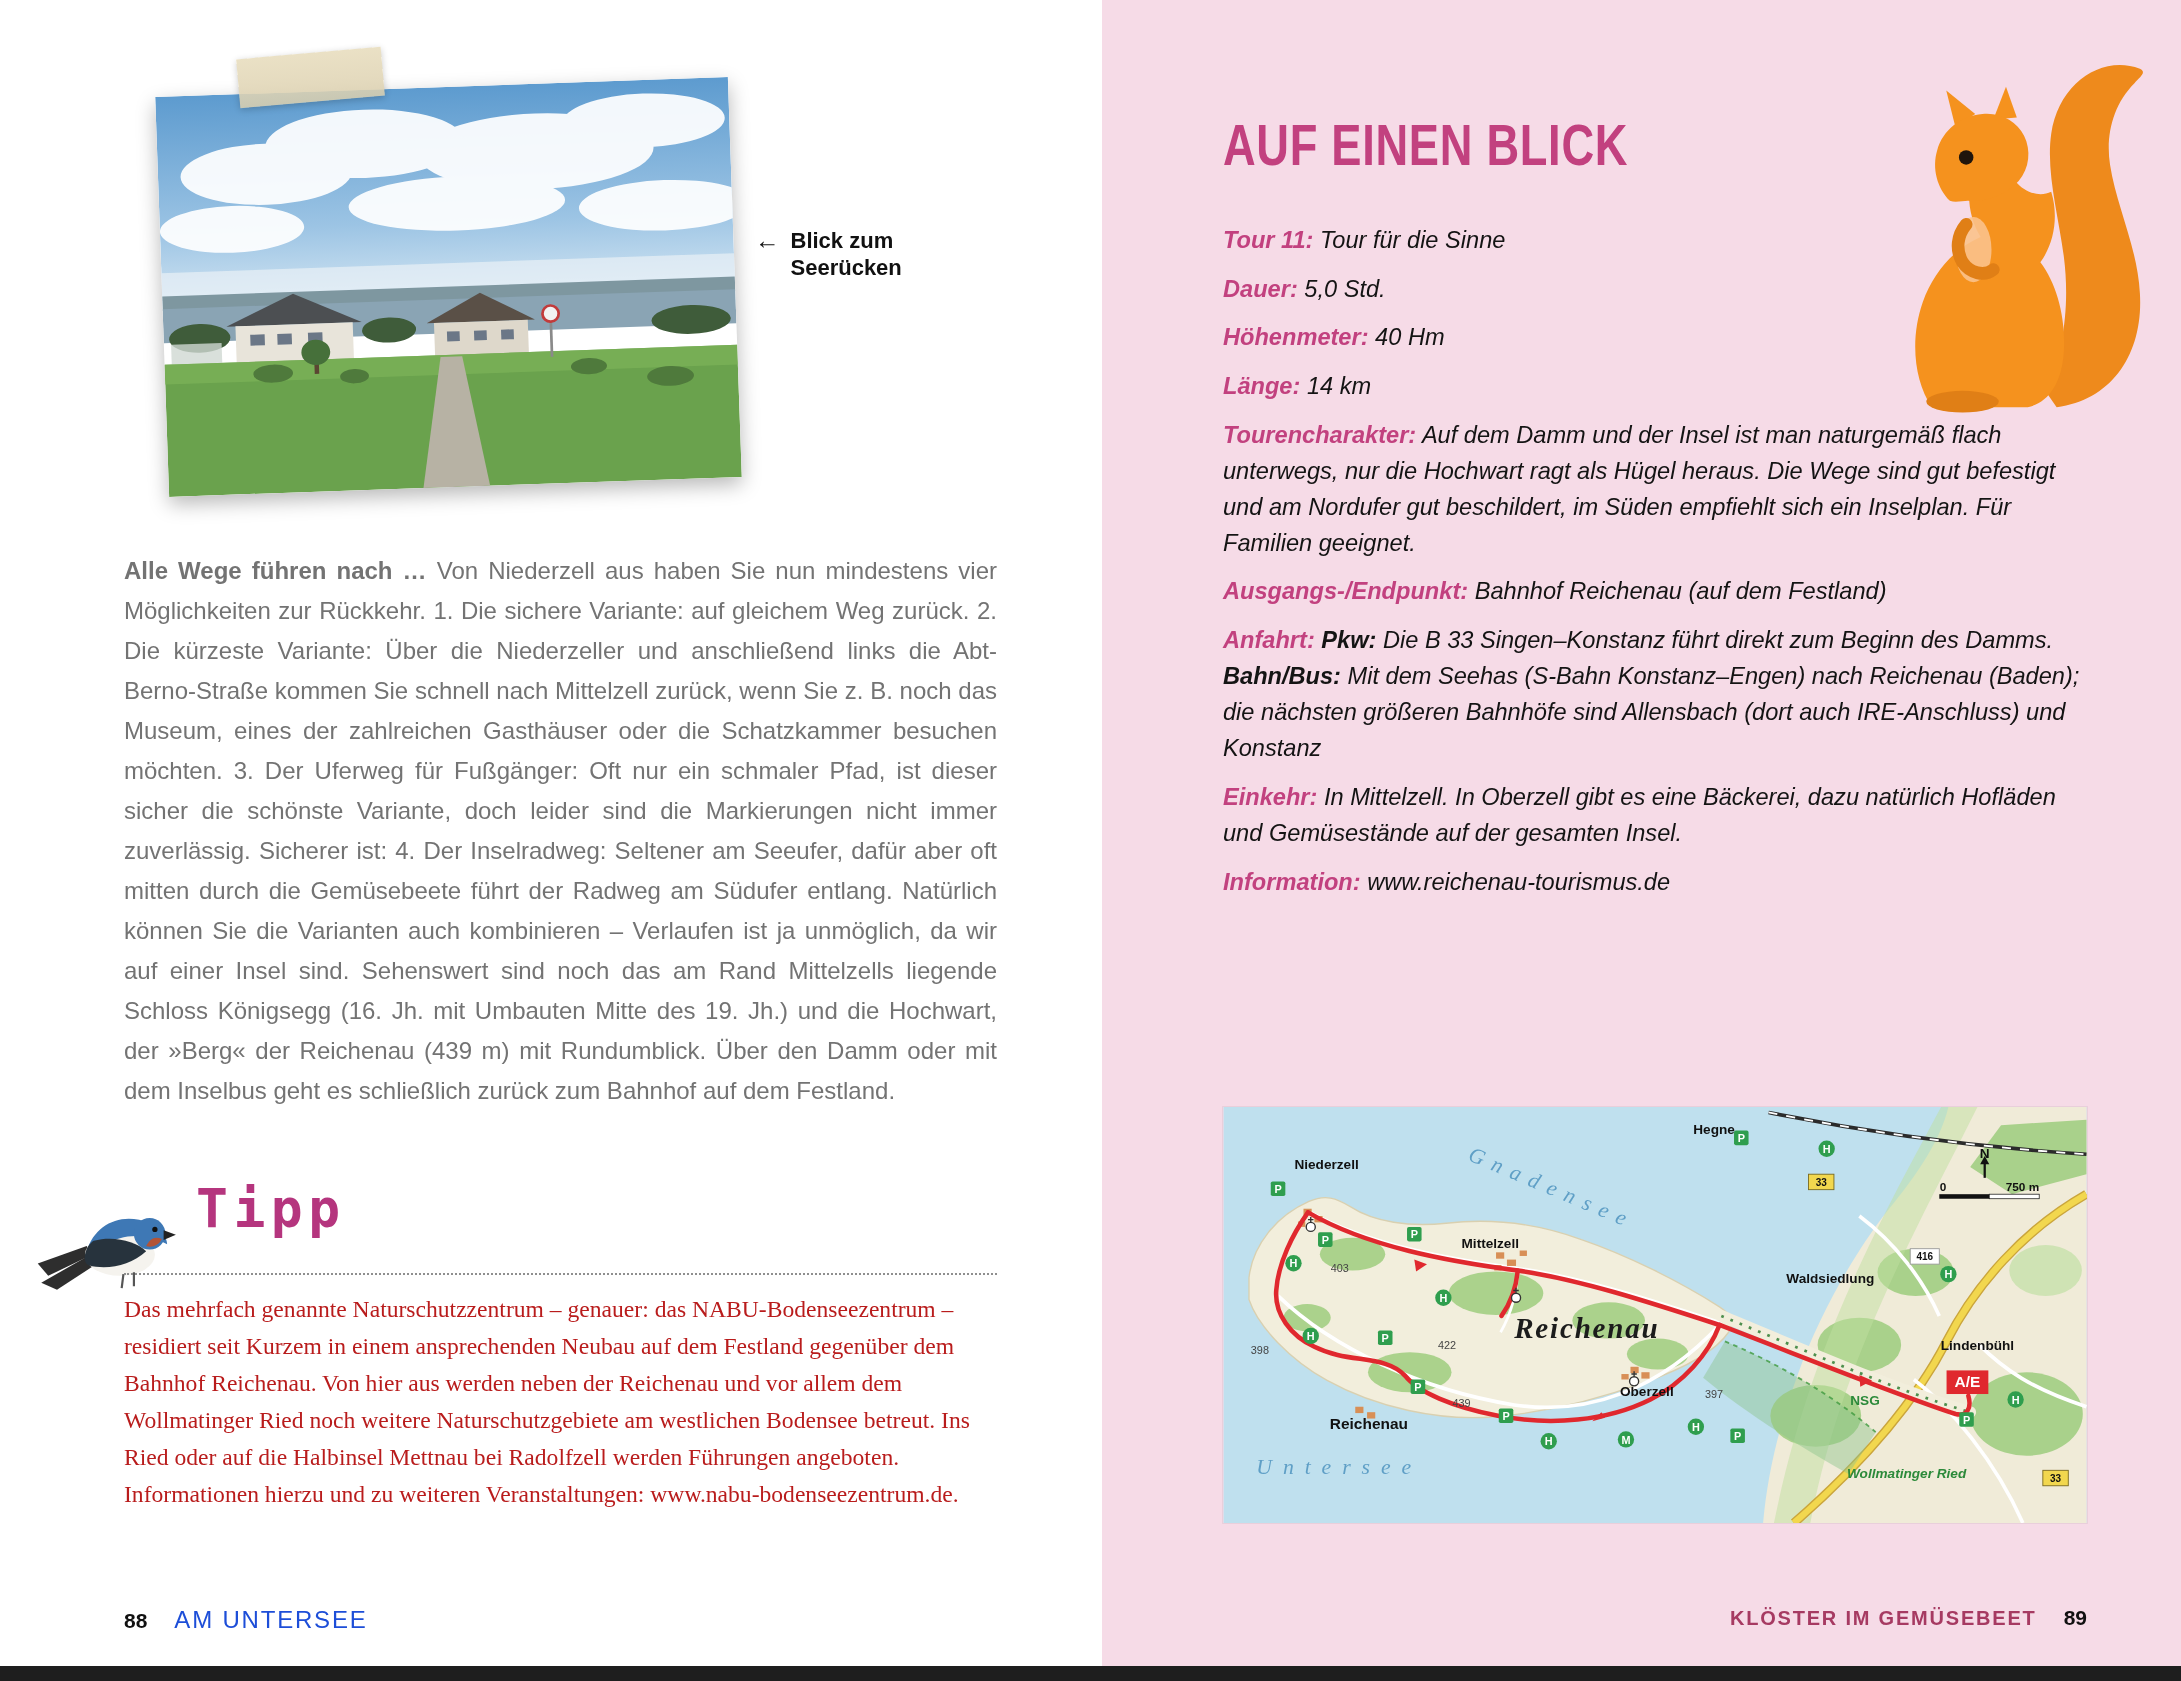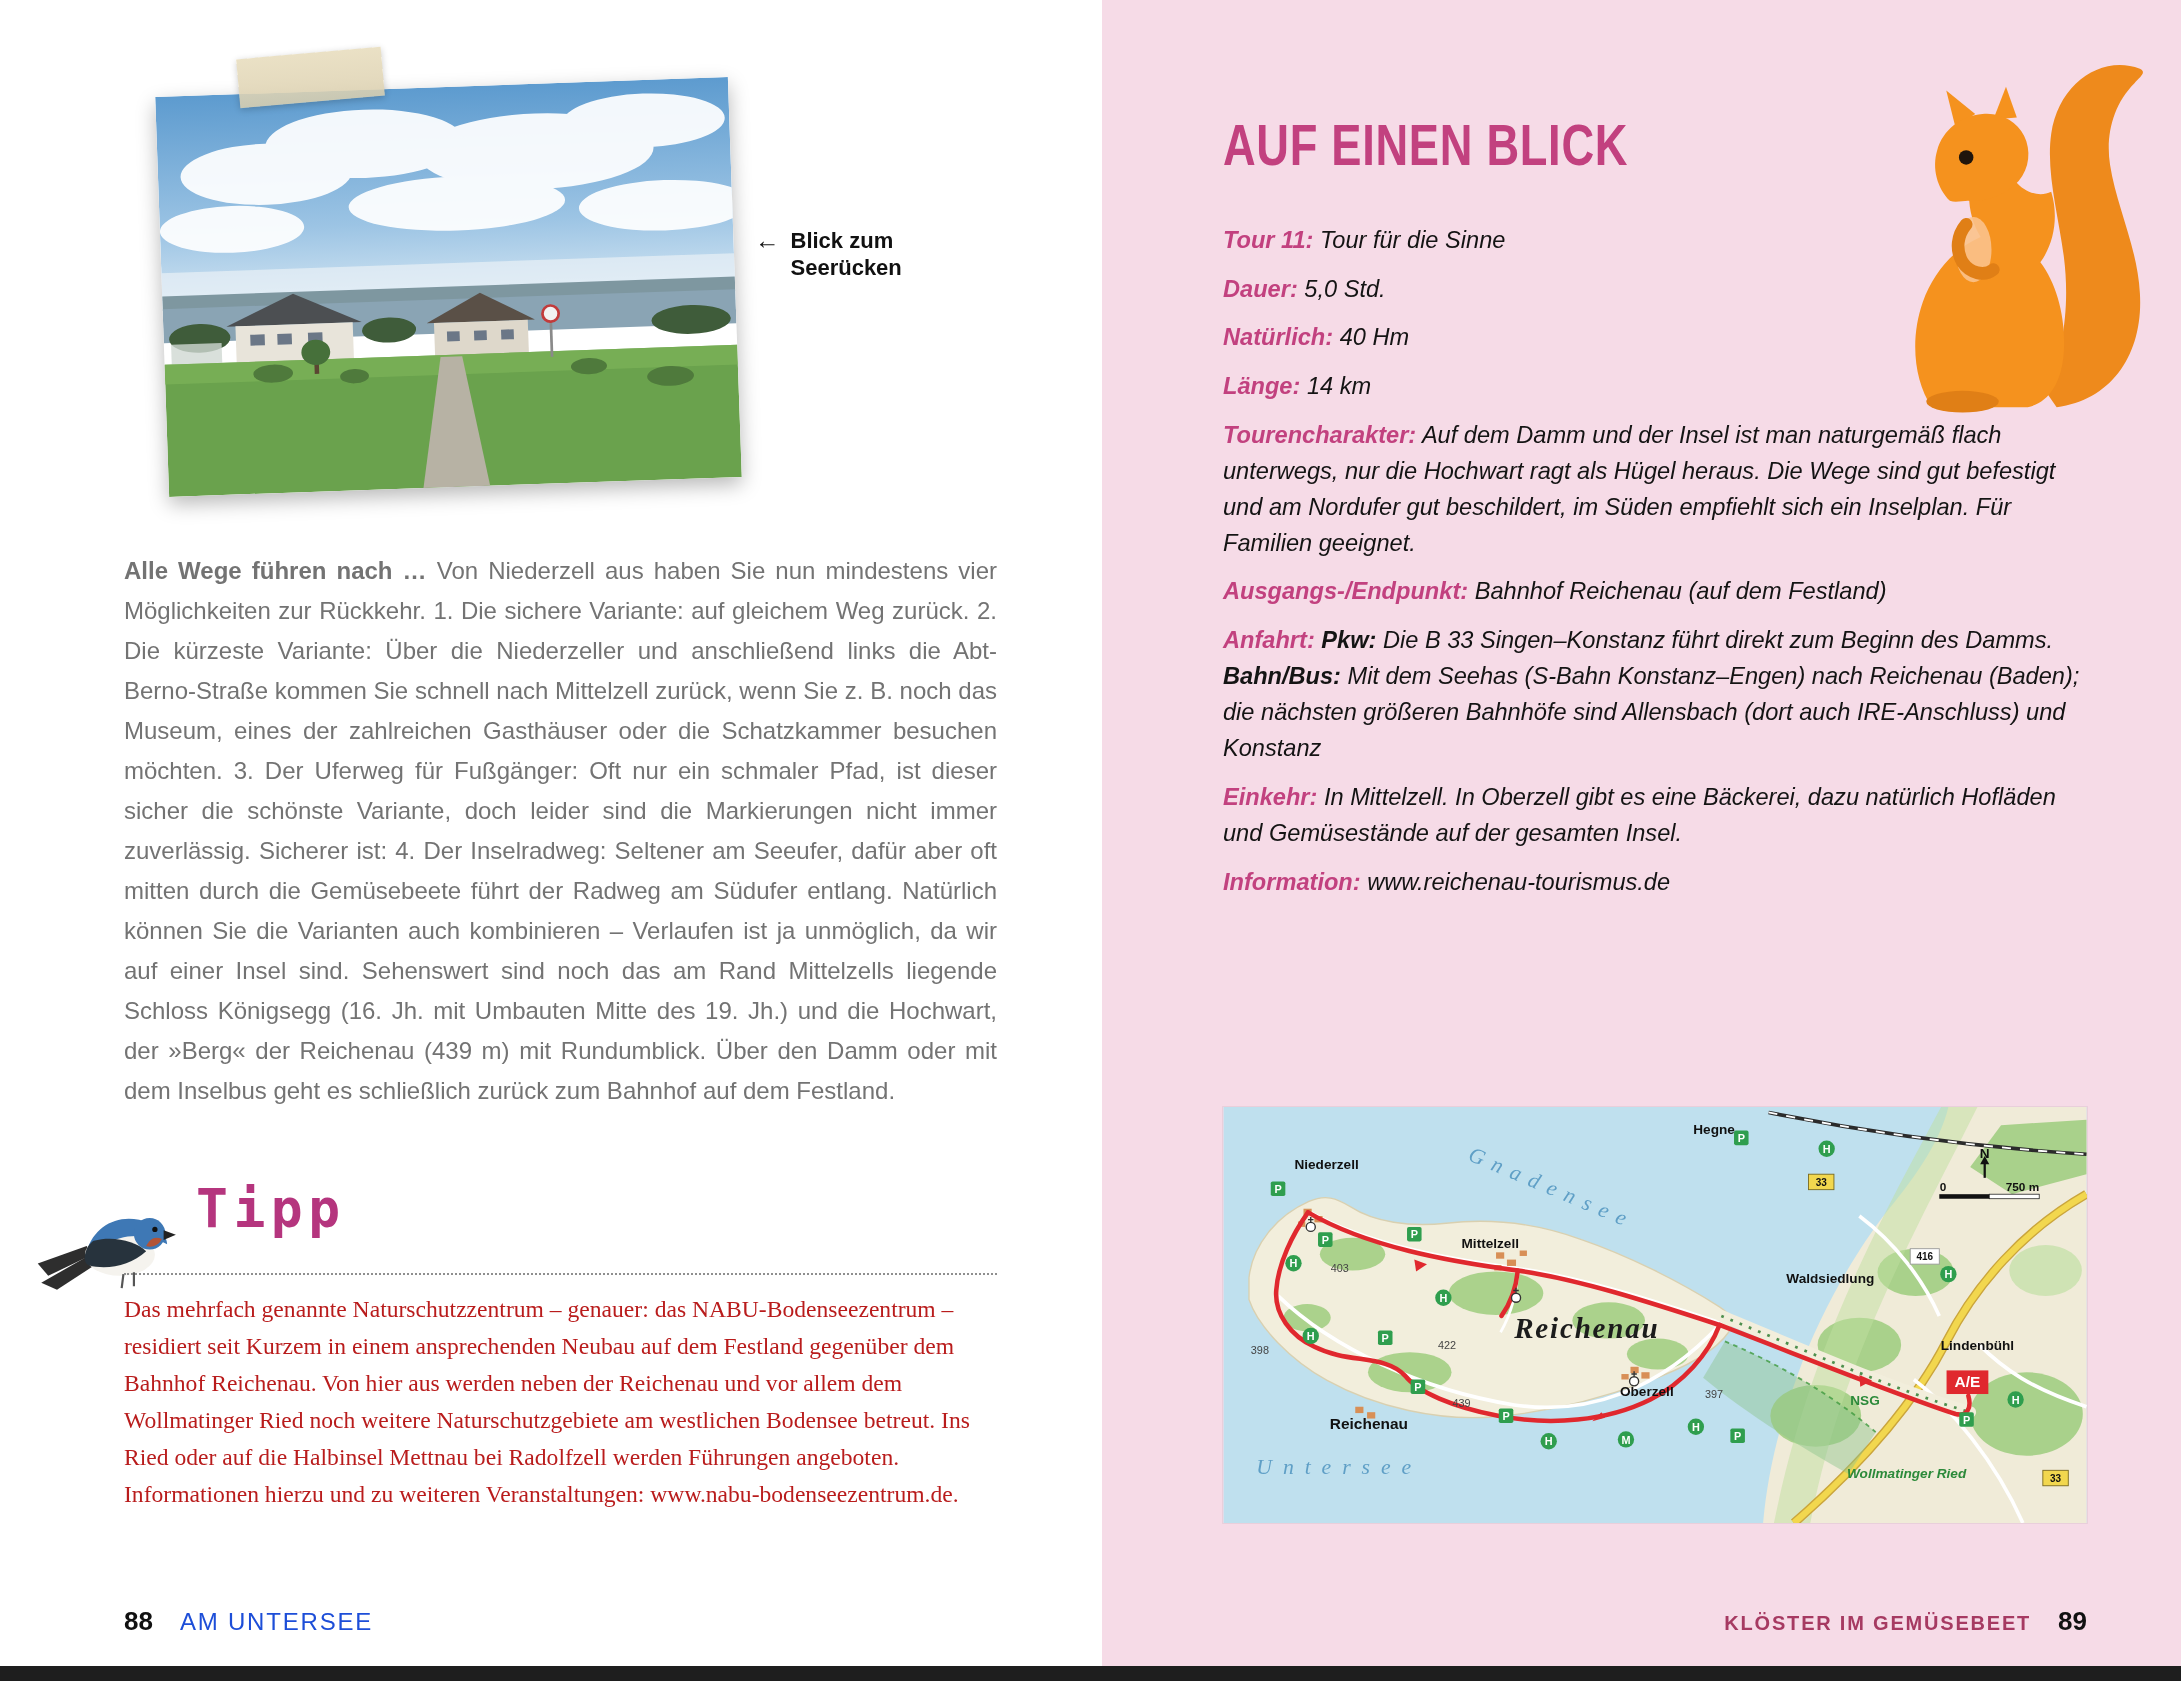--- a/index.html
+++ b/index.html
@@ -20,21 +20,21 @@
 
   .body-text { position:absolute; left:124px; top:551px; width:873px; font-size:24px; line-height:40px; text-align:justify; color:#737373; }
   .body-lead { font-weight:700; }
 
   .bird { position:absolute; left:36px; top:1184px; width:153px; height:111px; }
   .tipp-title { position:absolute; left:196px; top:1178px; font-family:"DejaVu Sans Mono", monospace; font-weight:700; font-size:53px; letter-spacing:5.5px; color:#b5357e; }
   .tipp-rule { position:absolute; left:124px; top:1273px; width:873px; border-top:2.7px dotted #8f8f8f; }
   .tipp-text { position:absolute; left:124px; top:1291px; width:862px; font-family:"Liberation Serif", serif; font-size:23.6px; line-height:37px; color:#b91c1c; }
 
   .footer-left { position:absolute; left:124px; top:1606px; display:flex; gap:27px; align-items:baseline; }
-  .page-num { font-weight:700; font-size:26px; color:#111; }
+  .page-num { font-weight:700; font-size:21px; color:#111; }
   .footer-section { font-size:24px; letter-spacing:1.8px; color:#1d4ed8; }
 
   
   .glance-heading { position:absolute; left:1223px; top:111px; font-size:58px; font-weight:700; color:#c2417f;
                     transform:scaleX(0.78); transform-origin:left center; white-space:nowrap; letter-spacing:0.9px; }
   .squirrel { position:absolute; left:1878px; top:47px; width:265px; height:371px; }
 
   .facts { position:absolute; left:1223px; top:222px; width:862px; font-size:23.6px; line-height:36px; color:#141414;font-style:italic; }
   .fact { margin-bottom:12.7px; }
   .fact-label { font-weight:700; color:#c2417f; }
@@ -179,21 +179,21 @@
 <div class="facts">
   <p class="fact">
     <span class="fact-label">Tour 11:</span>
     <span>Tour für die Sinne</span>
   </p>
   <p class="fact">
     <span class="fact-label">Dauer:</span>
     <span>5,0 Std.</span>
   </p>
   <p class="fact">
-    <span class="fact-label">Natürlich:</span>
+    <span class="fact-label">Höhenmeter:</span>
     <span>40 Hm</span>
   </p>
   <p class="fact">
     <span class="fact-label">Länge:</span>
     <span>14 km</span>
   </p>
   <p class="fact">
     <span class="fact-label">Tourencharakter:</span>
     <span>Auf dem Damm und der Insel ist man naturgemäß flach unterwegs, nur die Hochwart ragt als Hügel heraus. Die Wege sind gut befestigt und am Nordufer gut beschildert, im Süden empfiehlt sich ein Inselplan. Für Familien geeignet.</span>
   </p>

